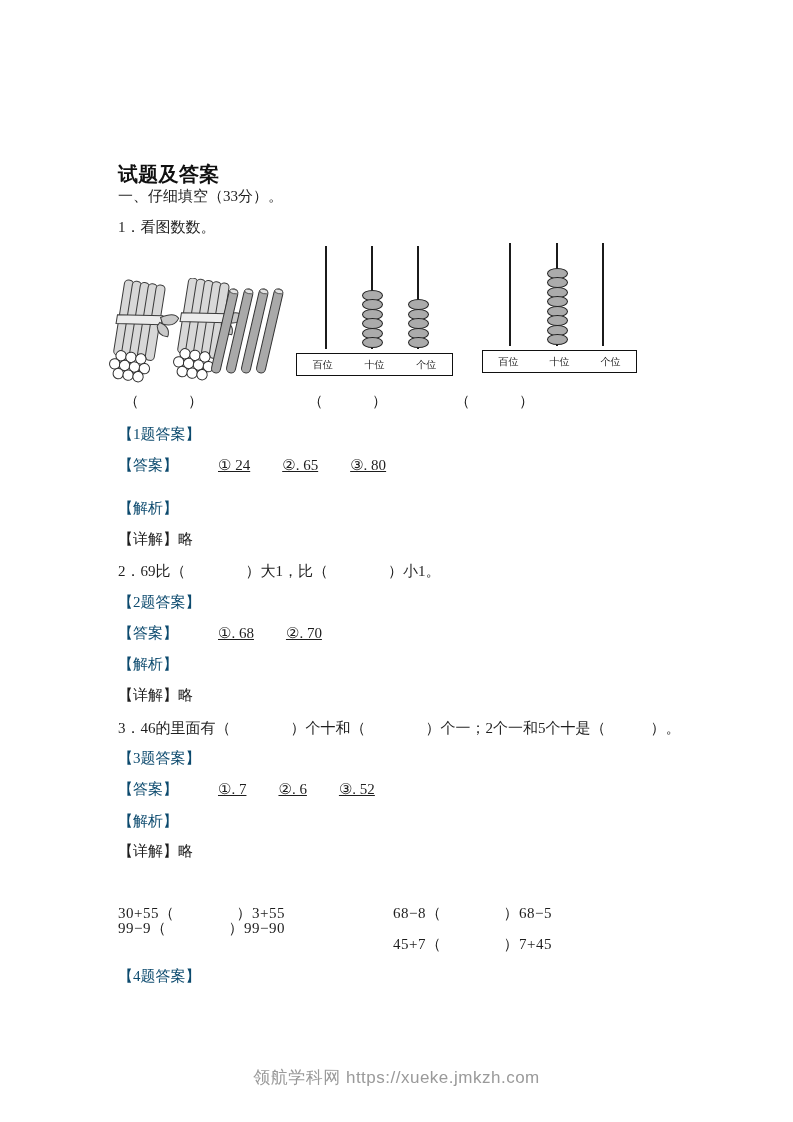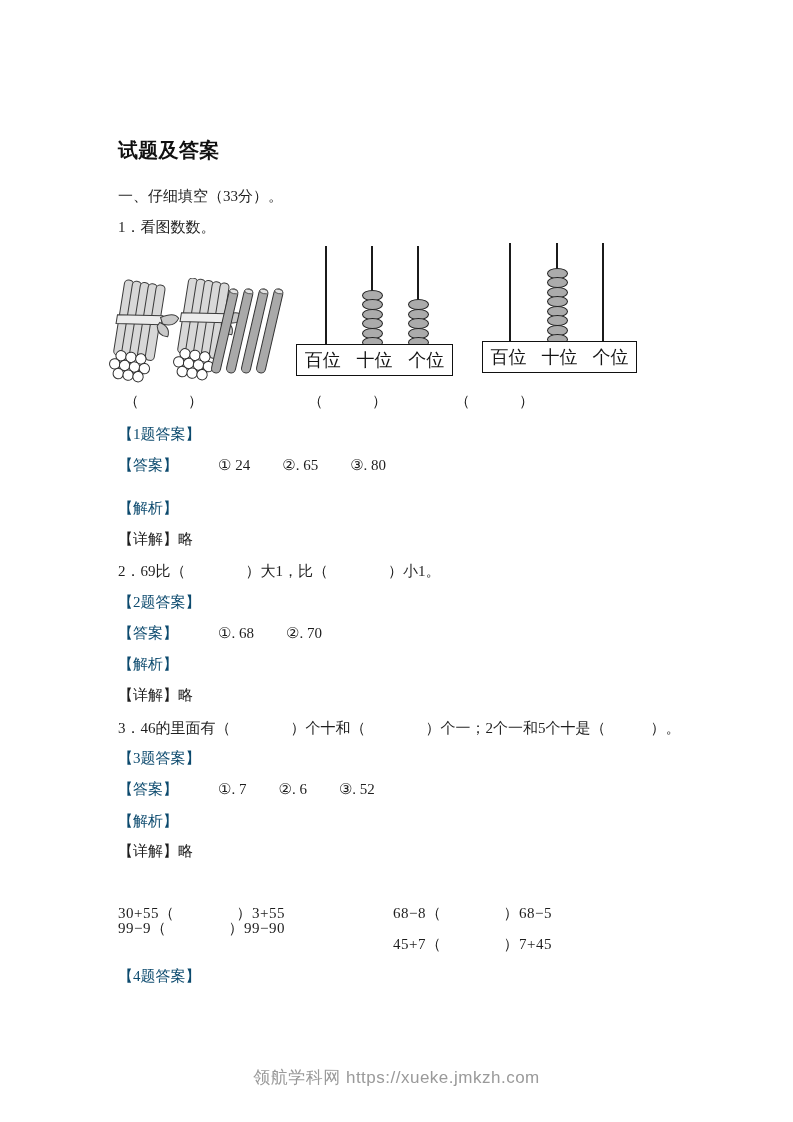--- a/index.html
+++ b/index.html
@@ -6,54 +6,54 @@
   .page {
     position:relative; width:793px; height:1122px; background:#ffffff;
     font-family:"Liberation Serif","DejaVu Serif",serif;
     color:#1e1e1e; overflow:hidden;
   }
   .line { position:absolute; left:118px; font-size:15px; line-height:20px; white-space:nowrap; }
   .title { font-size:20px; font-weight:bold; color:#111; letter-spacing:0.3px; }
   .blue { color:#0c4a6e; }
   .tag { display:inline-block; }
   .answer-list { display:inline-block; margin-left:40px; }
-  .answer-list span { display:inline-block; margin-right:32px; }
+  .answer-list span { display:inline-block; margin-right:32px;text-decoration:underline; }
   .blank { position:absolute; font-size:15px; letter-spacing:1px; }
   .expr { letter-spacing:0.5px; }
 
   
   .sticks { position:absolute; left:101px; top:278px; }
 
   
   .abacus { position:absolute; height:130px; }
   .rod { position:absolute; top:0; bottom:27px; width:2px; background:#1b1b1b; }
   .stack { position:absolute; bottom:28px; width:22px; display:flex; flex-direction:column; align-items:center; }
   .bead {
     width:21px; height:11px; box-sizing:border-box;
     background:#ababab; border:1.4px solid #222; border-radius:50%;
     margin-top:-1.5px; flex:none;
   }
   .abacus-box {
-    position:absolute; left:0; right:0; bottom:0; height:32px; box-sizing:border-box;
+    position:absolute; left:0; right:0; bottom:0; height:23px; box-sizing:border-box;
     background:#fff; border:1.6px solid #111;
     display:flex; justify-content:space-around; align-items:center;
-    font-size:18px; color:#141414;
+    font-size:10px; color:#141414;
   }
   .footer {
     position:absolute; left:0; width:793px; text-align:center;
     font-family:"Liberation Sans","DejaVu Sans",sans-serif;
     font-size:17px; color:#9a9a9a; letter-spacing:0.5px;
   }
 </style>
 </head>
 <body>
 
 <div class="page">
 
-  <div class="line title" style="top:140px">试题及答案</div>
+  <div class="line title" style="top:164px">试题及答案</div>
 
   <div class="line" style="top:186px">一、仔细填空（33分）。</div>
 
   <div class="line" style="top:217px">1．看图数数。</div>
 
   <svg class="sticks" width="188" height="115" viewBox="0 0 188 115">
     <defs>
       <g id="stickBundle">
         <rect x="0" y="0" width="9" height="76" rx="4" fill="#d8d8d8" stroke="#3b3b3b"></rect>
         <rect x="8" y="0" width="9" height="76" rx="4" fill="#d8d8d8" stroke="#3b3b3b"></rect>

